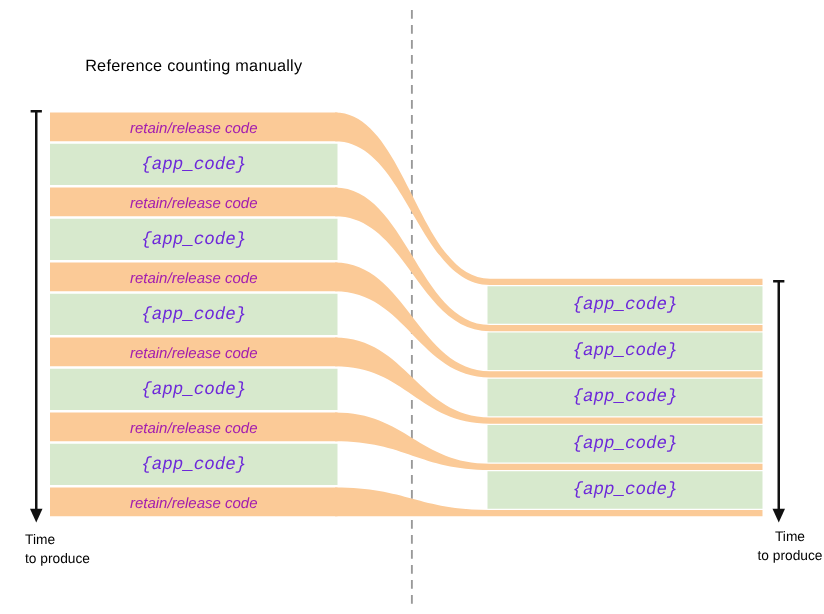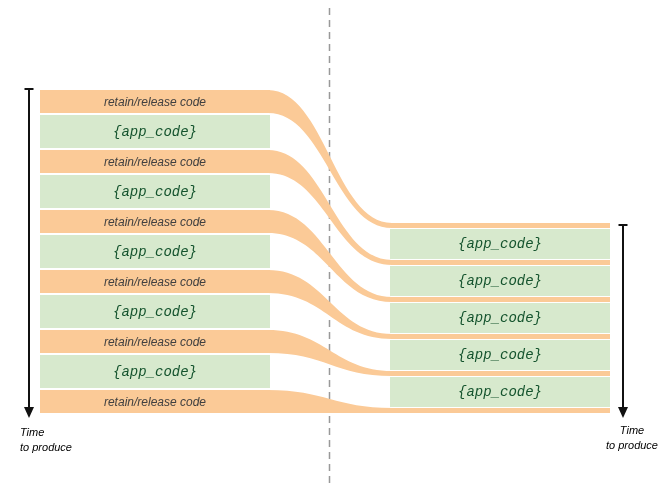--- a/index.html
+++ b/index.html
@@ -56,41 +56,40 @@
     justify-content: center;
     white-space: nowrap;
   }
   .bar.orange {
     left: 40px;
     width: 230px;
     height: 23px;
     background: var(--retain-release-fill, #fbca97);
     font-style: italic;
     font-size: 12px;
-    color: #404040;
+    color: #a21caf;
   }
   .bar.green {
     left: 40px;
     width: 230px;
     height: 33px;
     background: var(--app-code-fill, #d7e9cd);
     font-family: "Liberation Mono", "DejaVu Sans Mono", monospace;
     font-style: italic;
     font-size: 14px;
-    color: #14532d;
+    color: #6d28d9;
   }
   .bar.green.right {
     left: 390px;
     width: 220px;
     height: 30px;
   }
   .time-label {
     position: absolute;
     z-index: 2;
-    font-style: italic;
     font-size: 11px;
     line-height: 1.4;
     color: #000;
   }
   .time-label.left  { left: 20px;  top: 425px; width: 70px; text-align: left; }
   .time-label.right { left: 604px; top: 423px; width: 56px; text-align: center; }
 </style>
 </head>
 <body>
 
@@ -113,20 +112,21 @@
       <polygon points="24,407 34,407 29,418"></polygon>
     </g>
 
     <g class="arrow">
       <line x1="623" y1="225" x2="623" y2="409"></line>
       <line x1="618.5" y1="225" x2="627.5" y2="225"></line>
       <polygon points="618,407 628,407 623,418"></polygon>
     </g>
   </svg>
 
+  <div class="title left">Reference counting manually</div>
 
   <div class="bar orange" style="top:90px">retain/release code</div>
   <div class="bar green" style="top:115px">{app_code}</div>
   <div class="bar orange" style="top:150px">retain/release code</div>
   <div class="bar green" style="top:175px">{app_code}</div>
   <div class="bar orange" style="top:210px">retain/release code</div>
   <div class="bar green" style="top:235px">{app_code}</div>
   <div class="bar orange" style="top:270px">retain/release code</div>
   <div class="bar green" style="top:295px">{app_code}</div>
   <div class="bar orange" style="top:330px">retain/release code</div>

